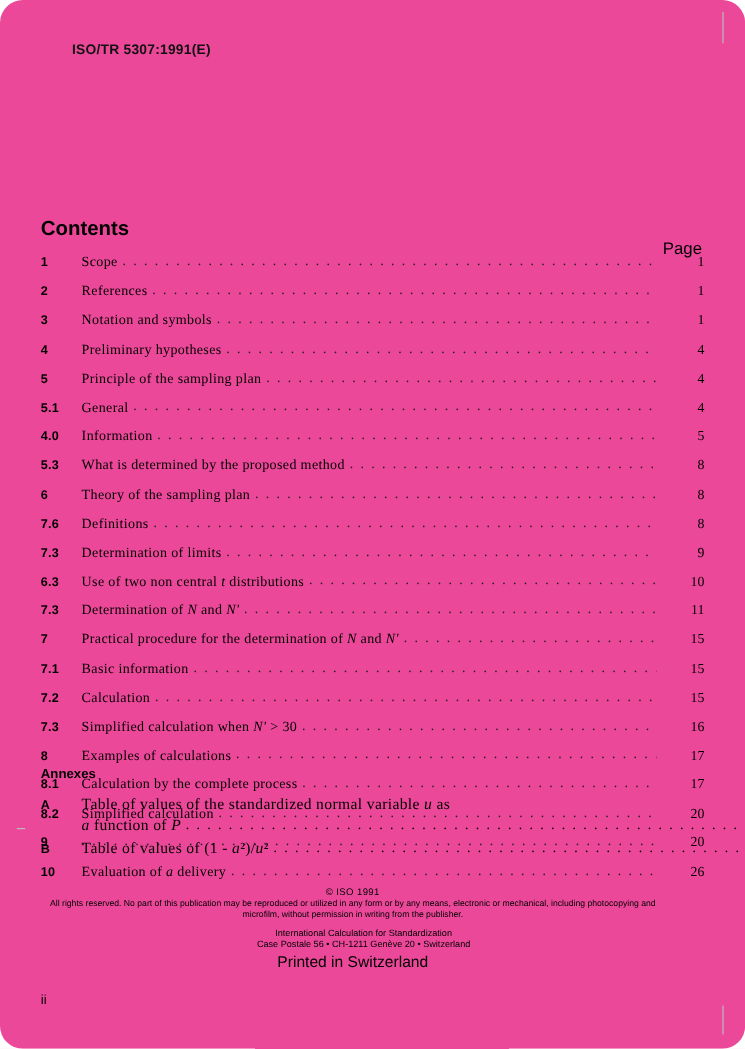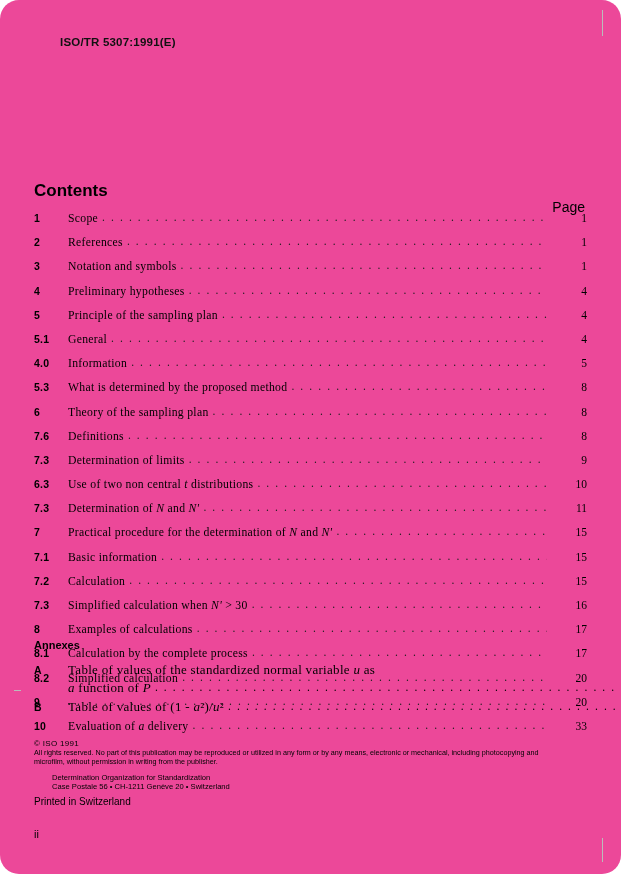--- a/index.html
+++ b/index.html
@@ -162,39 +162,40 @@
 
   .copyright {
     position: absolute;
     left: 34px;
     top: 739px;
     width: 520px;
     font-family: "Liberation Sans", sans-serif;
     font-size: 7.2px;
     line-height: 9.1px;
     color: #000;
+    text-align: center;
   }
   .copyright .c-line1 {
     font-size: 8px;
     letter-spacing: 0.3px;
     margin-bottom: 1px;
   }
   .copyright .c-body {
     font-size: 7.2px;
     line-height: 8.7px;
   }
   .org-block {
     margin-top: 6px;
     margin-left: 18px;
     font-size: 7.6px;
     line-height: 9.6px;
   }
   .printed {
     margin-top: 5px;
-    font-size: 10px;
+    font-size: 13px;
   }
 
   .folio {
     position: absolute;
     left: 34px;
     top: 828px;
     font-family: "Liberation Sans", sans-serif;
     font-size: 11px;
   }
 
@@ -338,21 +339,21 @@
       </div>
       <div class="toc-row">
         <span class="toc-num">9</span>
         <span class="toc-dots">. . . . . . . . . . . . . . . . . . . . . . . . . . . . . . . . . . . . . . . . . . . . . . . . . . . . . . . . . . . . . . . . . . . . . . . . . . . . . . . . . . . . . . . . . .</span>
         <span class="toc-page">20</span>
       </div>
       <div class="toc-row">
         <span class="toc-num">10</span>
         <span class="toc-label">Evaluation of <span class="italic">a</span> delivery</span>
         <span class="toc-dots">. . . . . . . . . . . . . . . . . . . . . . . . . . . . . . . . . . . . . . . . . . . . . . . . . . . . . . . . . . . . . . . . . . . . . . . . . . . . . . . . . . . . . . . . . .</span>
-        <span class="toc-page">33</span>
+        <span class="toc-page">26</span>
       </div>
     </div>
 
   <div class="annexes-title">Annexes</div>
 
   <div class="annex-list" id="annex-list">
       <div class="annex-row">
         <span class="annex-letter">A</span>
         <span class="annex-body">
           <span class="annex-line">
@@ -372,21 +373,21 @@
             <span class="annex-dots">. . . . . . . . . . . . . . . . . . . . . . . . . . . . . . . . . . . . . . . . . . . . . . . . . . . . . . . . . . . . . . . . . . . . . . . . . . . . . . . . . . . . . . . . . .</span>
           </span>
         </span>
       </div>
     </div>
 
   <div class="copyright">
     <div class="c-line1">©  ISO   1991</div>
     <div class="c-body">All rights reserved. No part of this publication may be reproduced or utilized in any form or by any means, electronic or mechanical, including photocopying and microfilm, without permission in writing from the publisher.</div>
     <div class="org-block">
-      <div>Determination Organization for Standardization</div>
+      <div>International Calculation for Standardization</div>
       <div>Case Postale 56 • CH-1211 Genève 20 • Switzerland</div>
     </div>
     <div class="printed">Printed in Switzerland</div>
   </div>
 
   <div class="folio">ii</div>
 
 </div>
 
 </body></html>

